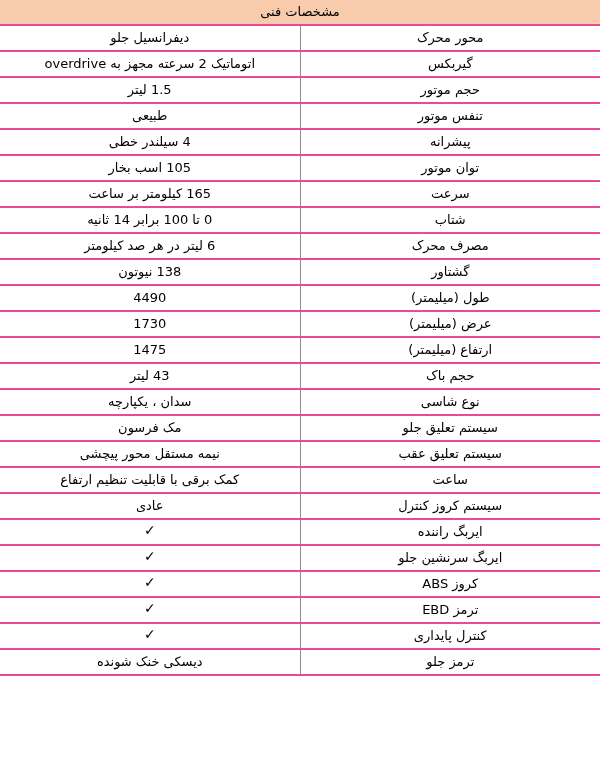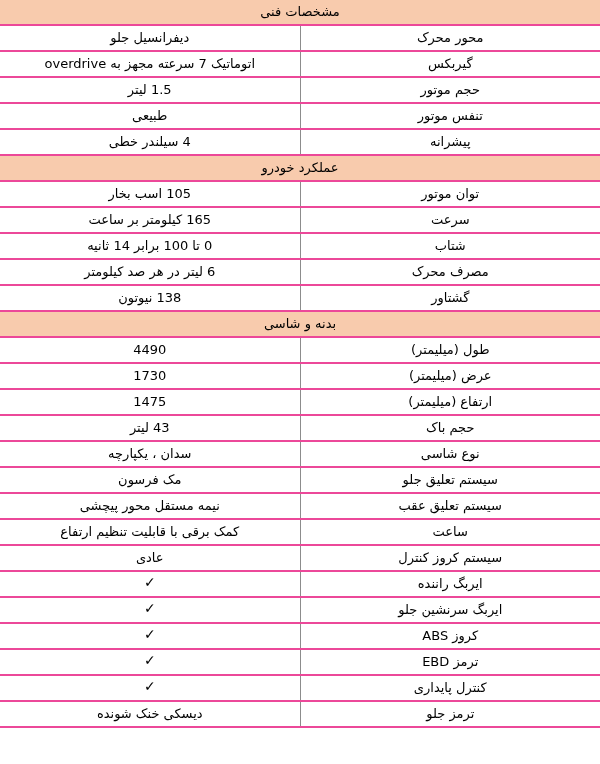--- a/index.html
+++ b/index.html
@@ -19,38 +19,35 @@
 
     <tr>
         <td class="sec" colspan="2">مشخصات فنی</td>
       </tr>
     <tr>
         <td class="lbl">محور محرک</td>
         <td class="val">دیفرانسیل جلو</td>
       </tr>
     <tr>
         <td class="lbl">گیربکس</td>
-        <td class="val">اتوماتیک 7 سرعته مجهز به overdrive</td>
+        <td class="val">اتوماتیک 2 سرعته مجهز به overdrive</td>
       </tr>
     <tr>
         <td class="lbl">حجم موتور</td>
         <td class="val">1.5 لیتر</td>
       </tr>
     <tr>
         <td class="lbl">تنفس موتور</td>
         <td class="val">طبیعی</td>
       </tr>
     <tr>
         <td class="lbl">پیشرانه</td>
         <td class="val">4 سیلندر خطی</td>
       </tr>
 
-    <tr>
-        <td class="sec" colspan="2">عملکرد خودرو</td>
-      </tr>
     <tr>
         <td class="lbl">توان موتور</td>
         <td class="val">105 اسب بخار</td>
       </tr>
     <tr>
         <td class="lbl">سرعت</td>
         <td class="val">165 کیلومتر بر ساعت</td>
       </tr>
     <tr>
         <td class="lbl">شتاب</td>
@@ -58,23 +55,20 @@
       </tr>
     <tr>
         <td class="lbl">مصرف محرک</td>
         <td class="val">6 لیتر در هر صد کیلومتر</td>
       </tr>
     <tr>
         <td class="lbl">گشتاور</td>
         <td class="val">138 نیوتون</td>
       </tr>
 
-    <tr>
-        <td class="sec" colspan="2">بدنه و شاسی</td>
-      </tr>
     <tr>
         <td class="lbl">طول (میلیمتر)</td>
         <td class="val">4490</td>
       </tr>
     <tr>
         <td class="lbl">عرض (میلیمتر)</td>
         <td class="val">1730</td>
       </tr>
     <tr>
         <td class="lbl">ارتفاع (میلیمتر)</td>

